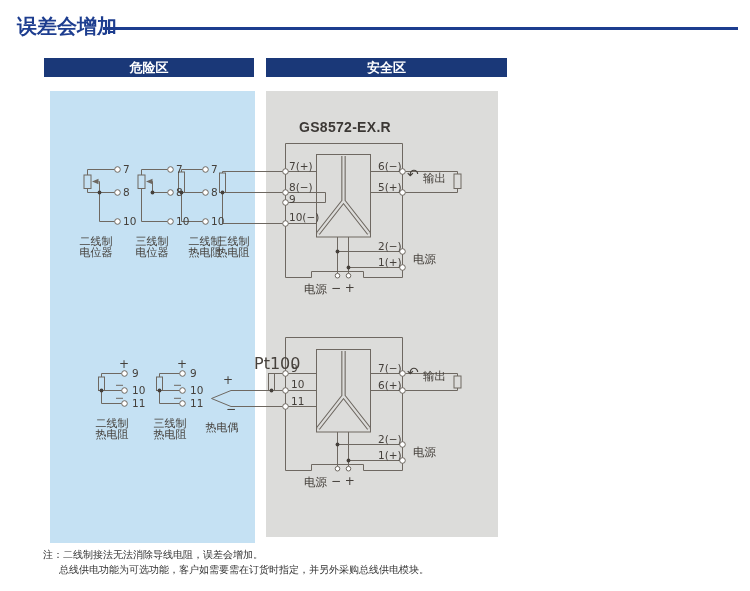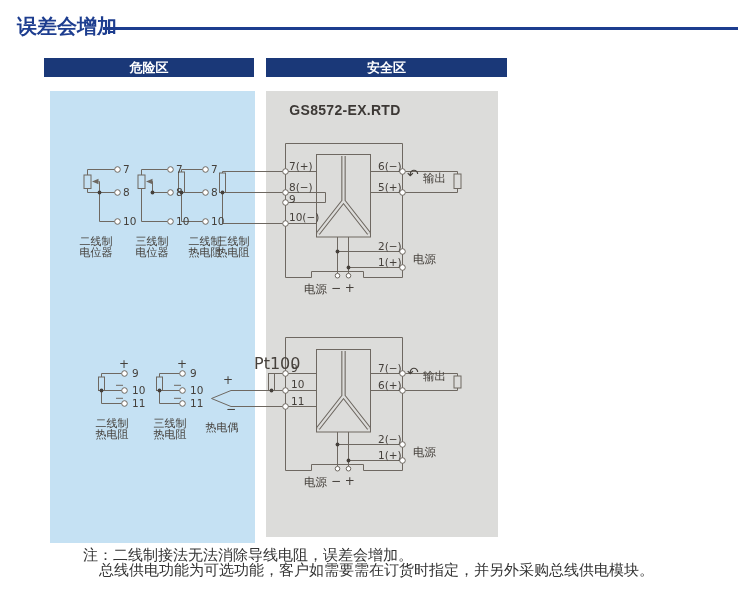--- a/index.html
+++ b/index.html
@@ -9,21 +9,21 @@
       font-family:"DejaVu Sans","Liberation Sans",sans-serif;}
   .cn{position:absolute;font-size:11px;color:#45403b;line-height:11px;white-space:nowrap;
       text-align:center;width:60px;}
   .page-title{position:absolute;left:17px;top:13px;font-size:20px;font-weight:bold;color:#1d3d8f;}
   .rule{position:absolute;left:103px;top:27px;width:635px;height:3px;background:#1d3d8f;}
   .zonebar{position:absolute;top:58px;height:19px;background:#1a3878;color:#fff;
            font-size:13px;font-weight:bold;text-align:center;line-height:19px;}
   .panel{position:absolute;top:91px;}
   .modtitle{position:absolute;left:270px;width:150px;text-align:center;font-size:14px;
             font-weight:bold;color:#3c3835;letter-spacing:.3px;}
-  .note{position:absolute;font-size:15px;color:#333;line-height:14px;white-space:nowrap;margin-left:40px;}
+  .note{position:absolute;font-size:10px;color:#333;line-height:14px;white-space:nowrap;}
   svg{position:absolute;left:0;top:0;}
 </style>
 </head>
 <body>
 
 <div id="page">
 
   <div class="page-title">误差会增加</div>
   <div class="rule"></div>
 
@@ -141,21 +141,21 @@
           <circle cx="402.5" cy="444.5" r="2.8" fill="#fff"></circle>
           <circle cx="402.5" cy="460.5" r="2.8" fill="#fff"></circle>
         <circle cx="337.5" cy="468.7" r="2.3" fill="#fff"></circle>
           <circle cx="348.5" cy="468.7" r="2.3" fill="#fff"></circle>
         <circle cx="337.5" cy="444.5" r="1.9" fill="#45403b" stroke="none"></circle>
           <circle cx="348.5" cy="460.5" r="1.9" fill="#45403b" stroke="none"></circle>
       </g>
     </g>
   </svg>
 
-  <div class="modtitle" style="top:102px;">GS8572-EX.RTD</div>
+  <div class="modtitle" style="top:119px;">GS8572-EX.R</div>
   <div class="lb" style="left:289px;top:160px;">7(+)</div>
   <div class="lb" style="left:289px;top:181px;">8(−)</div>
   <div class="lb" style="left:289px;top:193px;">9</div>
   <div class="lb" style="left:289px;top:211px;">10(−)</div>
   <div class="lb" style="left:378px;top:160px;">6(−)</div>
   <div class="lb" style="left:378px;top:181px;">5(+)</div>
   <div class="lb" style="left:378px;top:240px;">2(−)</div>
   <div class="lb" style="left:378px;top:256px;">1(+)</div>
   <div class="lb" style="left:407px;top:168px;font-size:14px;">↶</div>
   <div class="lb" style="left:423px;top:172px;font-size:11.5px;">输出</div>

